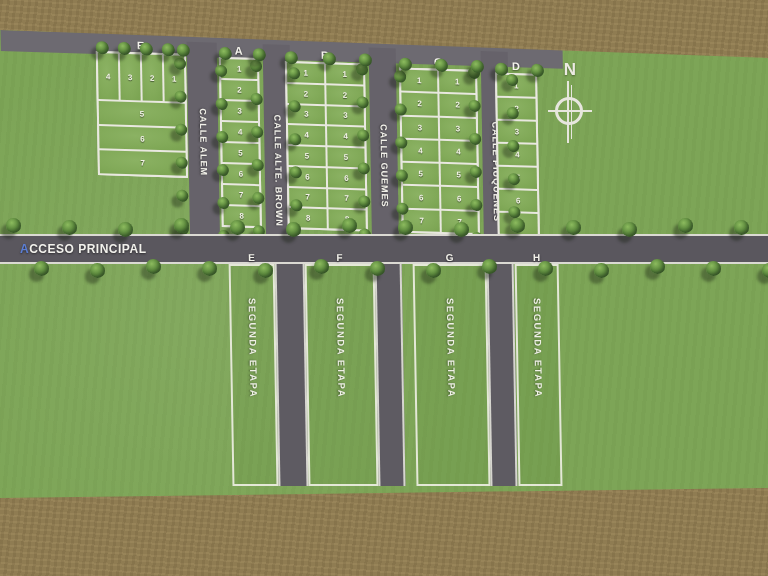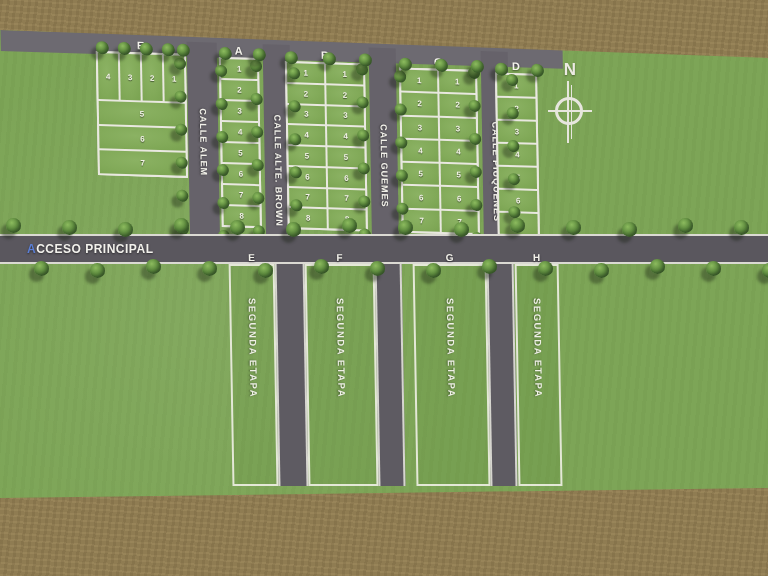--- a/index.html
+++ b/index.html
@@ -52,21 +52,21 @@
   }
   .lot span{font-size:8px;font-weight:bold;color:#f4f3ea;text-shadow:0 1px 1px rgba(0,0,0,.5);}
   .e-top-row{height:46px;display:grid;grid-template-columns:repeat(4,1fr);gap:2px;}
   
   #acceso-road{
     position:absolute;left:0;top:234px;width:768px;height:30px;
     background:#5a575e;border-top:2px solid #dbdad3;border-bottom:2px solid #dbdad3;
     box-sizing:border-box;
   }
   #acceso-label{
-    position:absolute;left:27px;top:6px;
+    position:absolute;left:20px;top:6px;
     color:#f2f1ec;font-weight:bold;font-size:12px;letter-spacing:.5px;
     text-shadow:0 1px 2px rgba(0,0,0,.5);
   }
   #acceso-label::first-letter{color:#5b7fd6;}
   
   #phase2{transform:skewX(1deg);transform-origin:0 0;}
   .p2-road{position:absolute;top:264px;height:222px;background:#5e5b62;
     border-left:2px solid #d6d5cf;border-right:2px solid #d6d5cf;box-sizing:border-box;}
   #p2-road-1{left:270px;width:30px;}
   #p2-road-2{left:370px;width:27px;}

